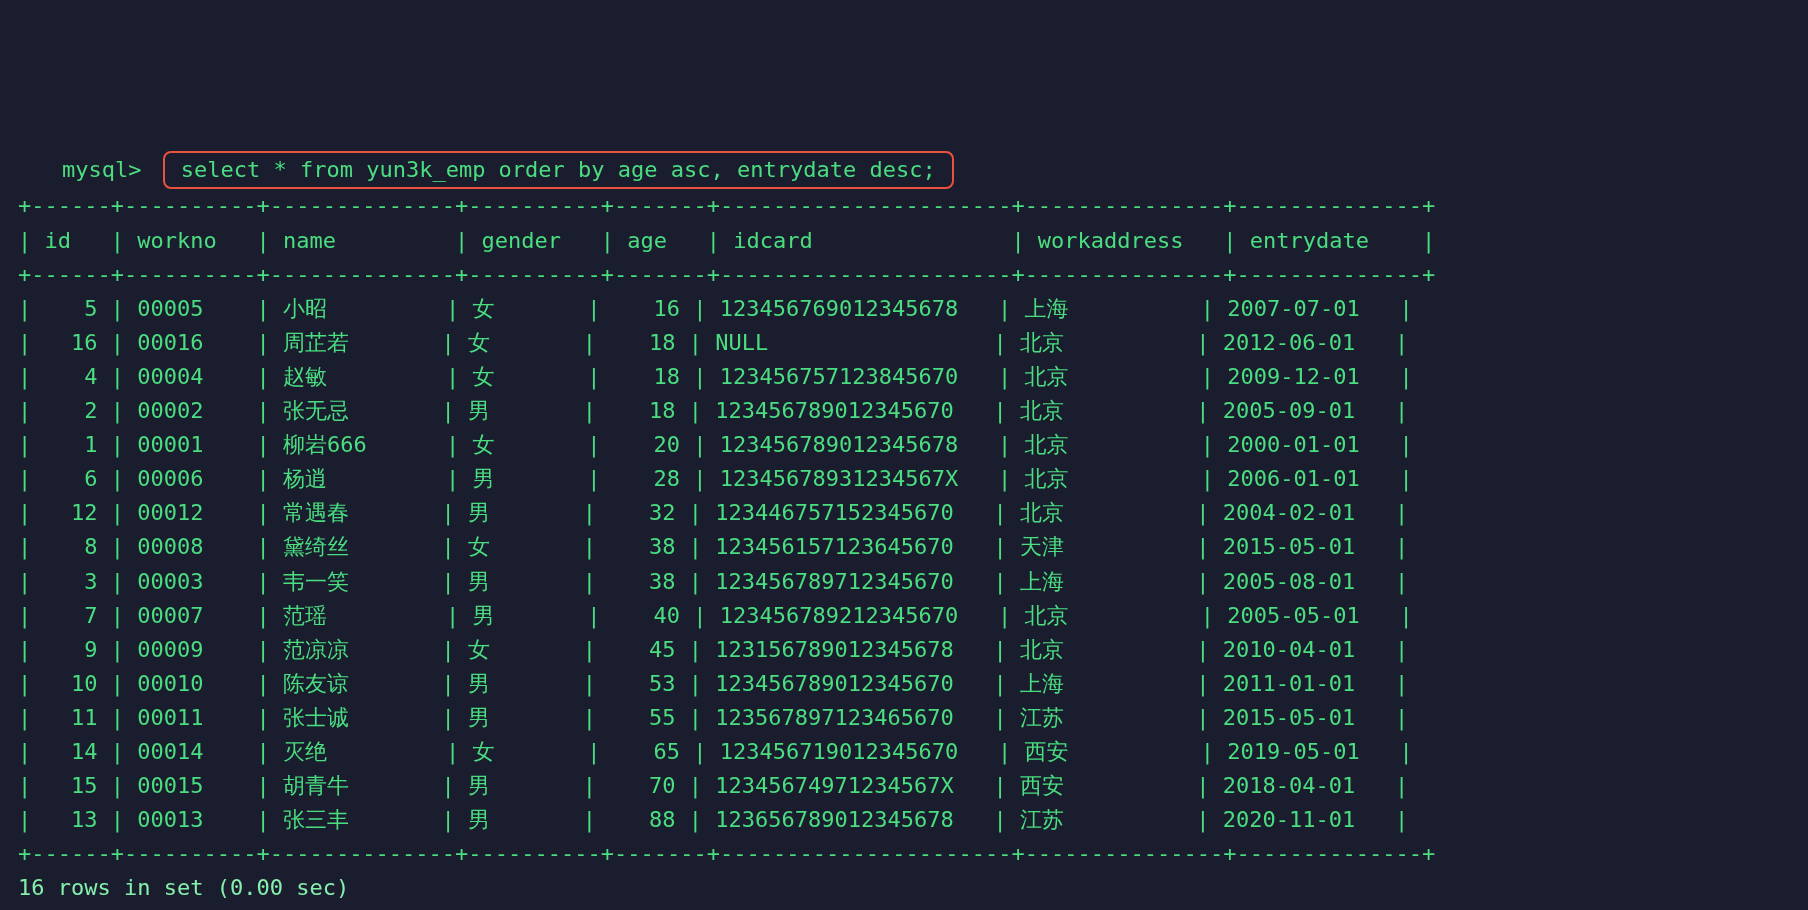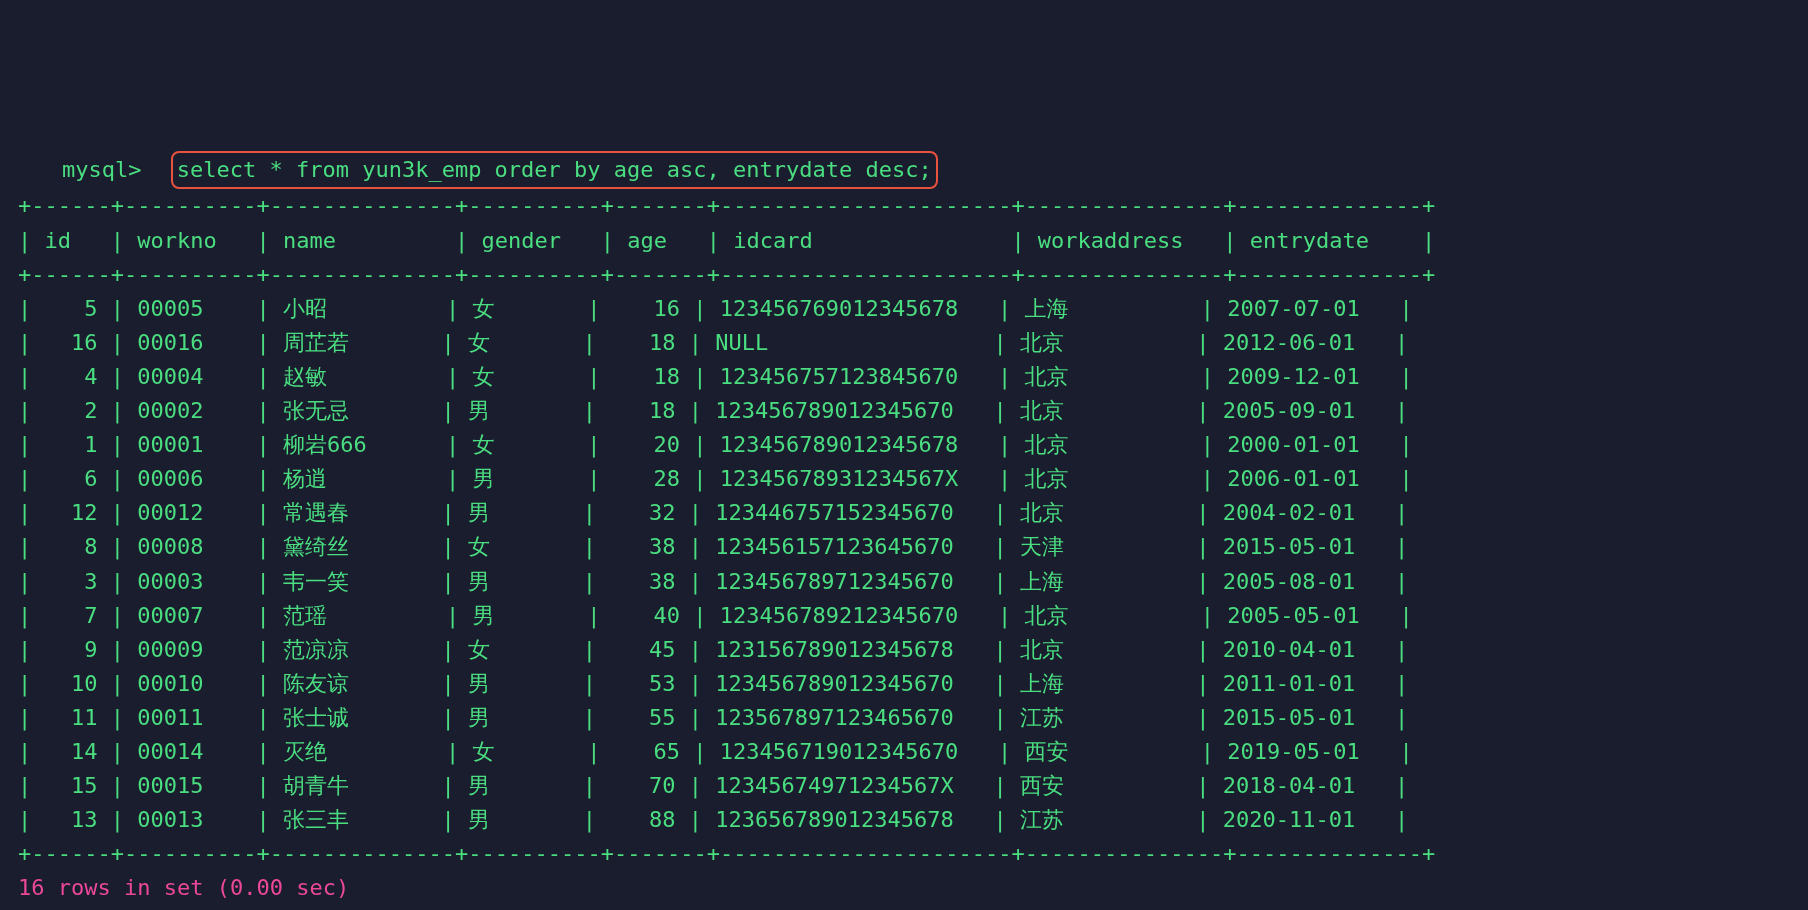--- a/index.html
+++ b/index.html
@@ -21,25 +21,25 @@
       display: block;
     }
     .prompt {
       display: inline;
       margin-left: 44px;
     }
     .sql-query {
       display: inline-block;
       border: 2.5px solid #e8523e;
       border-radius: 8px;
-      padding: 0px 4px;
-      margin-left: 16px;
+      padding: 0px 16px;
+      margin-left: 8px;
     }
     .footer {
-      color: #ec4899;
+      color: #86efac;
       text-align: right;
     }
   </style>
 </head>
 <body>
 
 
 
 <div class="terminal"><span class="prompt">mysql&gt;</span> <span class="sql-query">select * from yun3k_emp order by age asc, entrydate desc;</span>
 <span id="border-top">+------+----------+--------------+----------+-------+----------------------+---------------+--------------+</span>

